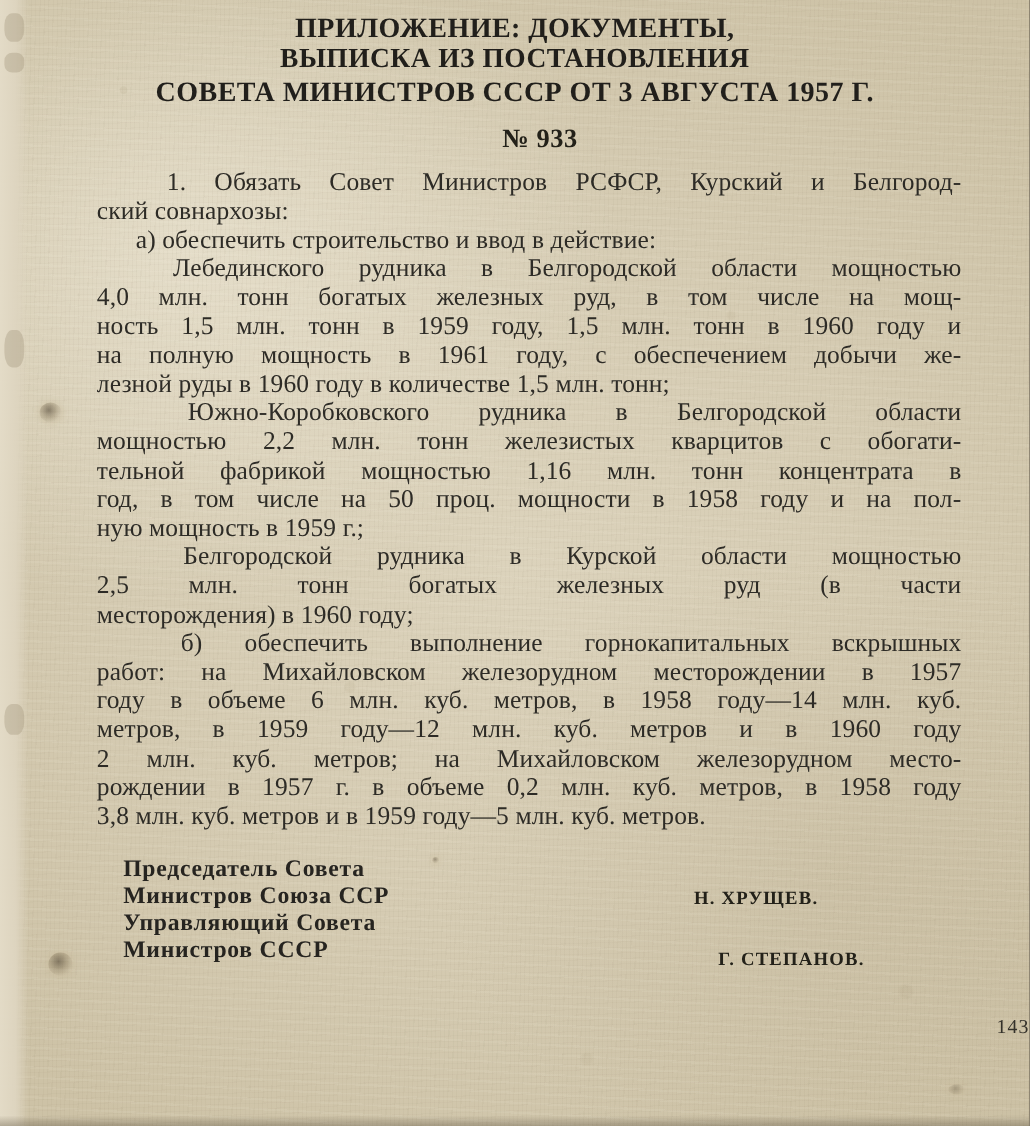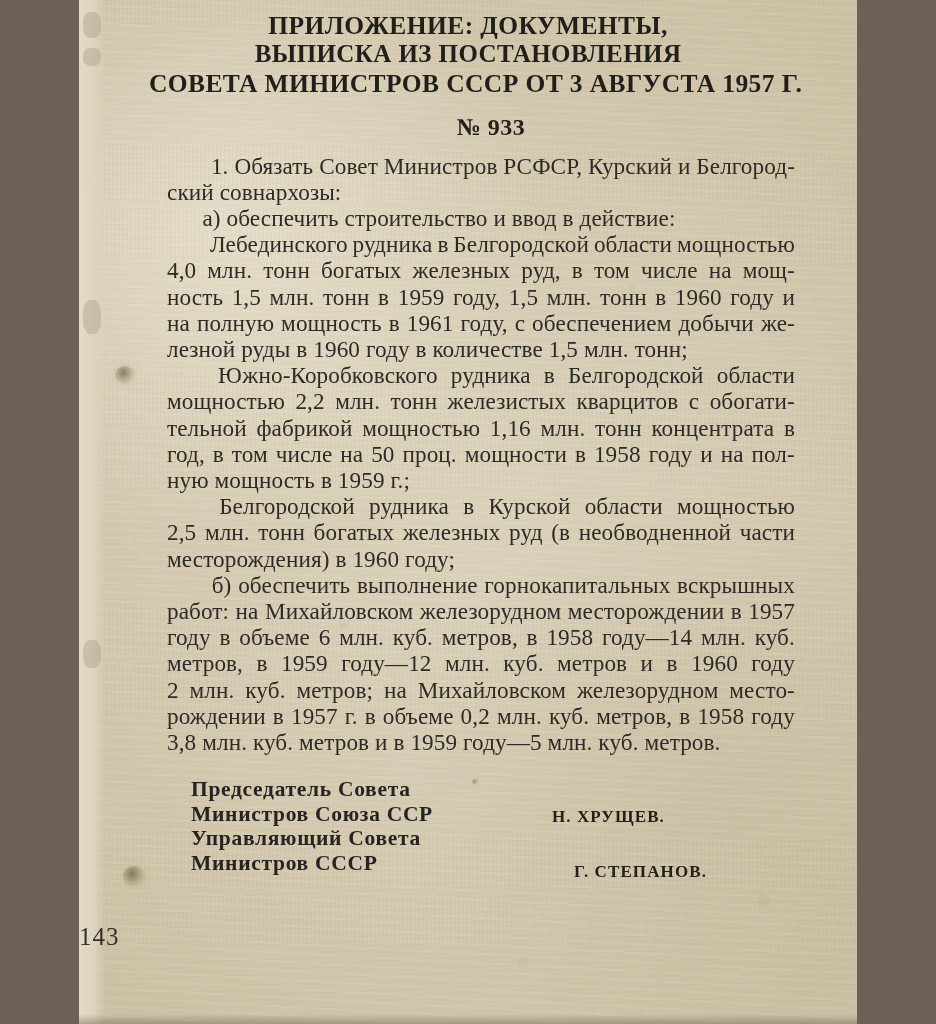--- a/index.html
+++ b/index.html
@@ -3,21 +3,21 @@
 <meta charset="utf-8">
 <title>Приложение: документы</title>
 <style>
   html, body {
     margin: 0;
     padding: 0;
     background: #6b6255;
   }
   .page {
     position: relative;
-    width: 778px;
+    width: 936px;
     height: 1024px;
     margin: 0 auto;
     overflow: hidden;
     background:
       radial-gradient(ellipse 60% 45% at 18% 22%, rgba(255,252,240,0.40), rgba(255,252,240,0) 70%),
       radial-gradient(ellipse 55% 40% at 82% 78%, rgba(176,162,130,0.22), rgba(176,162,130,0) 72%),
       radial-gradient(ellipse 70% 60% at 50% 50%, #dcd3bc 0%, #d5cbb2 55%, #cdc2a6 100%);
     font-family: "Liberation Serif", "DejaVu Serif", serif;
     color: #2b2a26;
   }
@@ -165,22 +165,22 @@
     font-weight: bold;
     font-size: 17px;
     letter-spacing: 1.1px;
     color: #232119;
   }
   .sig-names .nm1 { margin-bottom: 35px; white-space: pre; }
   .sig-names .nm2 { margin-left: 22px; white-space: pre; }
 
   .folio {
     margin-top: 26px;
-    text-align: left;
-    font-size: 25px;
+    text-align: right;
+    font-size: 18px;
     letter-spacing: 1px;
     color: #34312a;
   }
 </style>
 </head>
 <body>
 
 <div class="page">
 
   <div class="grain-a"></div>
@@ -217,21 +217,21 @@
         <div class="ln just"><span class="w">4,0</span><span class="w">млн.</span><span class="w">тонн</span><span class="w">богатых</span><span class="w">железных</span><span class="w">руд,</span><span class="w">в</span><span class="w">том</span><span class="w">числе</span><span class="w">на</span><span class="w">мощ-</span></div>
         <div class="ln just"><span class="w">ность</span><span class="w">1,5</span><span class="w">млн.</span><span class="w">тонн</span><span class="w">в</span><span class="w">1959</span><span class="w">году,</span><span class="w">1,5</span><span class="w">млн.</span><span class="w">тонн</span><span class="w">в</span><span class="w">1960</span><span class="w">году</span><span class="w">и</span></div>
         <div class="ln just"><span class="w">на</span><span class="w">полную</span><span class="w">мощность</span><span class="w">в</span><span class="w">1961</span><span class="w">году,</span><span class="w">с</span><span class="w">обеспечением</span><span class="w">добычи</span><span class="w">же-</span></div>
         <div class="ln flush">лезной руды в 1960 году в количестве 1,5 млн. тонн;</div>
         <div class="ln just"><span class="ind"></span><span class="w">Южно-Коробковского</span><span class="w">рудника</span><span class="w">в</span><span class="w">Белгородской</span><span class="w">области</span></div>
         <div class="ln just"><span class="w">мощностью</span><span class="w">2,2</span><span class="w">млн.</span><span class="w">тонн</span><span class="w">железистых</span><span class="w">кварцитов</span><span class="w">с</span><span class="w">обогати-</span></div>
         <div class="ln just"><span class="w">тельной</span><span class="w">фабрикой</span><span class="w">мощностью</span><span class="w">1,16</span><span class="w">млн.</span><span class="w">тонн</span><span class="w">концентрата</span><span class="w">в</span></div>
         <div class="ln just"><span class="w">год,</span><span class="w">в</span><span class="w">том</span><span class="w">числе</span><span class="w">на</span><span class="w">50</span><span class="w">проц.</span><span class="w">мощности</span><span class="w">в</span><span class="w">1958</span><span class="w">году</span><span class="w">и</span><span class="w">на</span><span class="w">пол-</span></div>
         <div class="ln flush">ную мощность в 1959 г.;</div>
         <div class="ln just"><span class="ind"></span><span class="w">Белгородской</span><span class="w">рудника</span><span class="w">в</span><span class="w">Курской</span><span class="w">области</span><span class="w">мощностью</span></div>
-        <div class="ln just"><span class="w">2,5</span><span class="w">млн.</span><span class="w">тонн</span><span class="w">богатых</span><span class="w">железных</span><span class="w">руд</span><span class="w">(в</span><span class="w">необводненной</span><span class="w">части</span></div>
+        <div class="ln just"><span class="w">2,5</span><span class="w">млн.</span><span class="w">тонн</span><span class="w">богатых</span><span class="w">железных</span><span class="w">руд</span><span class="w">(в</span><span class="w">части</span></div>
         <div class="ln flush">месторождения) в 1960 году;</div>
         <div class="ln just"><span class="ind"></span><span class="w">б)</span><span class="w">обеспечить</span><span class="w">выполнение</span><span class="w">горнокапитальных</span><span class="w">вскрышных</span></div>
         <div class="ln just"><span class="w">работ:</span><span class="w">на</span><span class="w">Михайловском</span><span class="w">железорудном</span><span class="w">месторождении</span><span class="w">в</span><span class="w">1957</span></div>
         <div class="ln just"><span class="w">году</span><span class="w">в</span><span class="w">объеме</span><span class="w">6</span><span class="w">млн.</span><span class="w">куб.</span><span class="w">метров,</span><span class="w">в</span><span class="w">1958</span><span class="w">году—14</span><span class="w">млн.</span><span class="w">куб.</span></div>
         <div class="ln just"><span class="w">метров,</span><span class="w">в</span><span class="w">1959</span><span class="w">году—12</span><span class="w">млн.</span><span class="w">куб.</span><span class="w">метров</span><span class="w">и</span><span class="w">в</span><span class="w">1960</span><span class="w">году</span></div>
         <div class="ln just"><span class="w">2</span><span class="w">млн.</span><span class="w">куб.</span><span class="w">метров;</span><span class="w">на</span><span class="w">Михайловском</span><span class="w">железорудном</span><span class="w">место-</span></div>
         <div class="ln just"><span class="w">рождении</span><span class="w">в</span><span class="w">1957</span><span class="w">г.</span><span class="w">в</span><span class="w">объеме</span><span class="w">0,2</span><span class="w">млн.</span><span class="w">куб.</span><span class="w">метров,</span><span class="w">в</span><span class="w">1958</span><span class="w">году</span></div>
         <div class="ln flush">3,8 млн. куб. метров и в 1959 году—5 млн. куб. метров.</div>
       </div>
 

